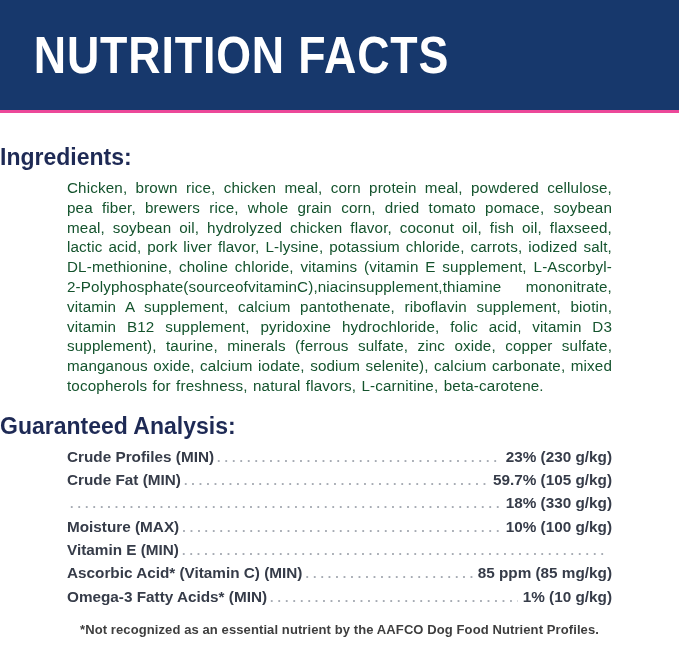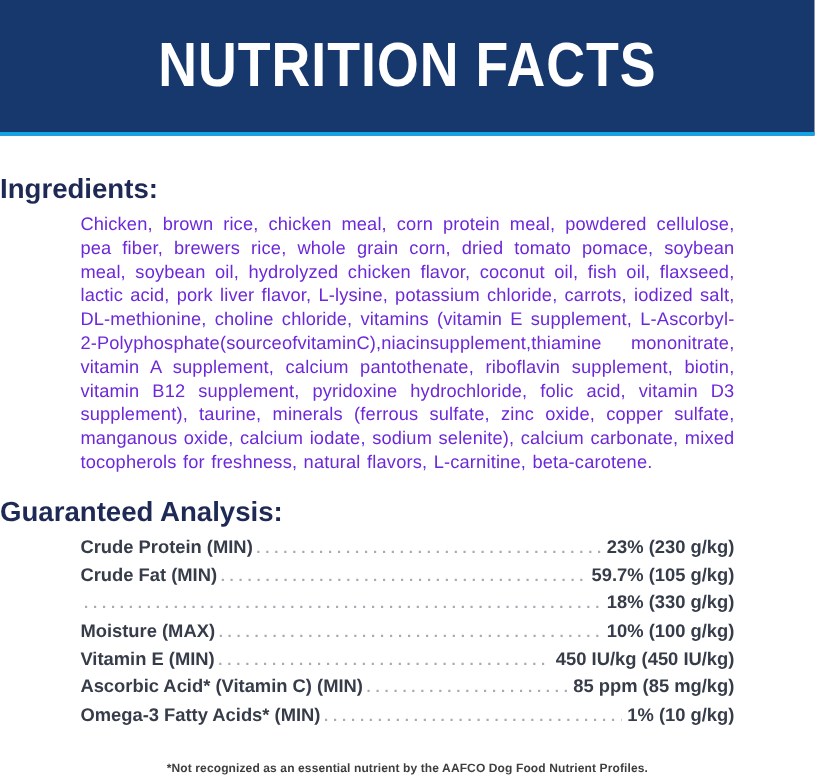--- a/index.html
+++ b/index.html
@@ -11,24 +11,24 @@
   .label {
     position: relative;
     width: 679px;
     height: 647px;
     background: #ffffff;
     overflow: hidden;
   }
   .banner {
     height: 110px;
     background: #17386C;
-    border-bottom: 3px solid #0ea5e9;
+    border-bottom: 3px solid #ec4899;
     display: flex;
     align-items: center;
-    justify-content: center;
+    justify-content: flex-start;
   }
   .banner-title {
     margin: 0;
     color: #ffffff;
     font-size: 52px;
     font-weight: bold;
     letter-spacing: 1px;
     white-space: nowrap;
     transform: scaleX(0.86);
     transform-origin: center;
@@ -38,21 +38,21 @@
     color: #1E2A55;
     font-size: 23px;
     font-weight: bold;
     margin: 0;
   }
   .ing-heading { margin-top: 31px; }
   .ing-text {
     width: 545px;
     margin: 7px auto 16px auto;
     text-align: justify;
-    color: #6d28d9;
+    color: #14532d;
     font-size: 15.2px;
     line-height: 19.8px;
     letter-spacing: 0.15px;
     word-spacing: 1px;
   }
   .ga-heading { margin-top: 17px; }
   .ga-table {
     width: 545px;
     margin: 8px auto 0 auto;
   }
@@ -71,23 +71,23 @@
     white-space: nowrap;
     color: #A6ABB3;
     font-size: 12.5px;
     font-weight: bold;
     letter-spacing: 4px;
     margin: 0 5px 0 3px;
   }
   .ga-value { white-space: nowrap; }
   .footnote {
     text-align: center;
-    margin-top: 24px;
+    margin-top: 11px;
     color: #3E3E3E;
-    font-size: 10px;
+    font-size: 13px;
     font-weight: bold;
     letter-spacing: 0.1px;
   }
 </style>
 </head>
 <body>
 
 <div class="label">
 
   <div class="banner">
@@ -95,42 +95,41 @@
   </div>
 
   <h2 class="section-heading ing-heading">Ingredients:</h2>
 
   <p class="ing-text">Chicken, brown rice, chicken meal, corn protein meal, powdered cellulose, pea fiber, brewers rice, whole grain corn, dried tomato pomace, soybean meal, soybean oil, hydrolyzed chicken flavor, coconut oil, fish oil, flaxseed, lactic acid, pork liver flavor, L-lysine, potassium chloride, carrots, iodized salt, DL-methionine, choline chloride, vitamins (vitamin E supplement, L-Ascorbyl-2-Polyphosphate(sourceofvitaminC),niacinsupplement,thiamine mononitrate, vitamin A supplement, calcium pantothenate, riboflavin supplement, biotin, vitamin B12 supplement, pyridoxine hydrochloride, folic acid, vitamin D3 supplement), taurine, minerals (ferrous sulfate, zinc oxide, copper sulfate, manganous oxide, calcium iodate, sodium selenite), calcium carbonate, mixed tocopherols for freshness, natural flavors, L-carnitine, beta-carotene.</p>
 
   <h2 class="section-heading ga-heading">Guaranteed Analysis:</h2>
 
   <div class="ga-table">
       <div class="ga-row">
-        <span class="ga-label">Crude Protein (MIN)</span>
+        <span class="ga-label">Crude Profiles (MIN)</span>
         <span class="ga-dots">............................................................................................................................................</span>
         <span class="ga-value">23% (230 g/kg)</span>
       </div>
       <div class="ga-row">
         <span class="ga-label">Crude Fat (MIN)</span>
         <span class="ga-dots">............................................................................................................................................</span>
         <span class="ga-value">59.7% (105 g/kg)</span>
       </div>
       <div class="ga-row">
         <span class="ga-dots">............................................................................................................................................</span>
         <span class="ga-value">18% (330 g/kg)</span>
       </div>
       <div class="ga-row">
         <span class="ga-label">Moisture (MAX)</span>
         <span class="ga-dots">............................................................................................................................................</span>
         <span class="ga-value">10% (100 g/kg)</span>
       </div>
       <div class="ga-row">
         <span class="ga-label">Vitamin E (MIN)</span>
         <span class="ga-dots">............................................................................................................................................</span>
-        <span class="ga-value">450 IU/kg (450 IU/kg)</span>
       </div>
       <div class="ga-row">
         <span class="ga-label">Ascorbic Acid* (Vitamin C) (MIN)</span>
         <span class="ga-dots">............................................................................................................................................</span>
         <span class="ga-value">85 ppm (85 mg/kg)</span>
       </div>
       <div class="ga-row">
         <span class="ga-label">Omega-3 Fatty Acids* (MIN)</span>
         <span class="ga-dots">............................................................................................................................................</span>
         <span class="ga-value">1% (10 g/kg)</span>

